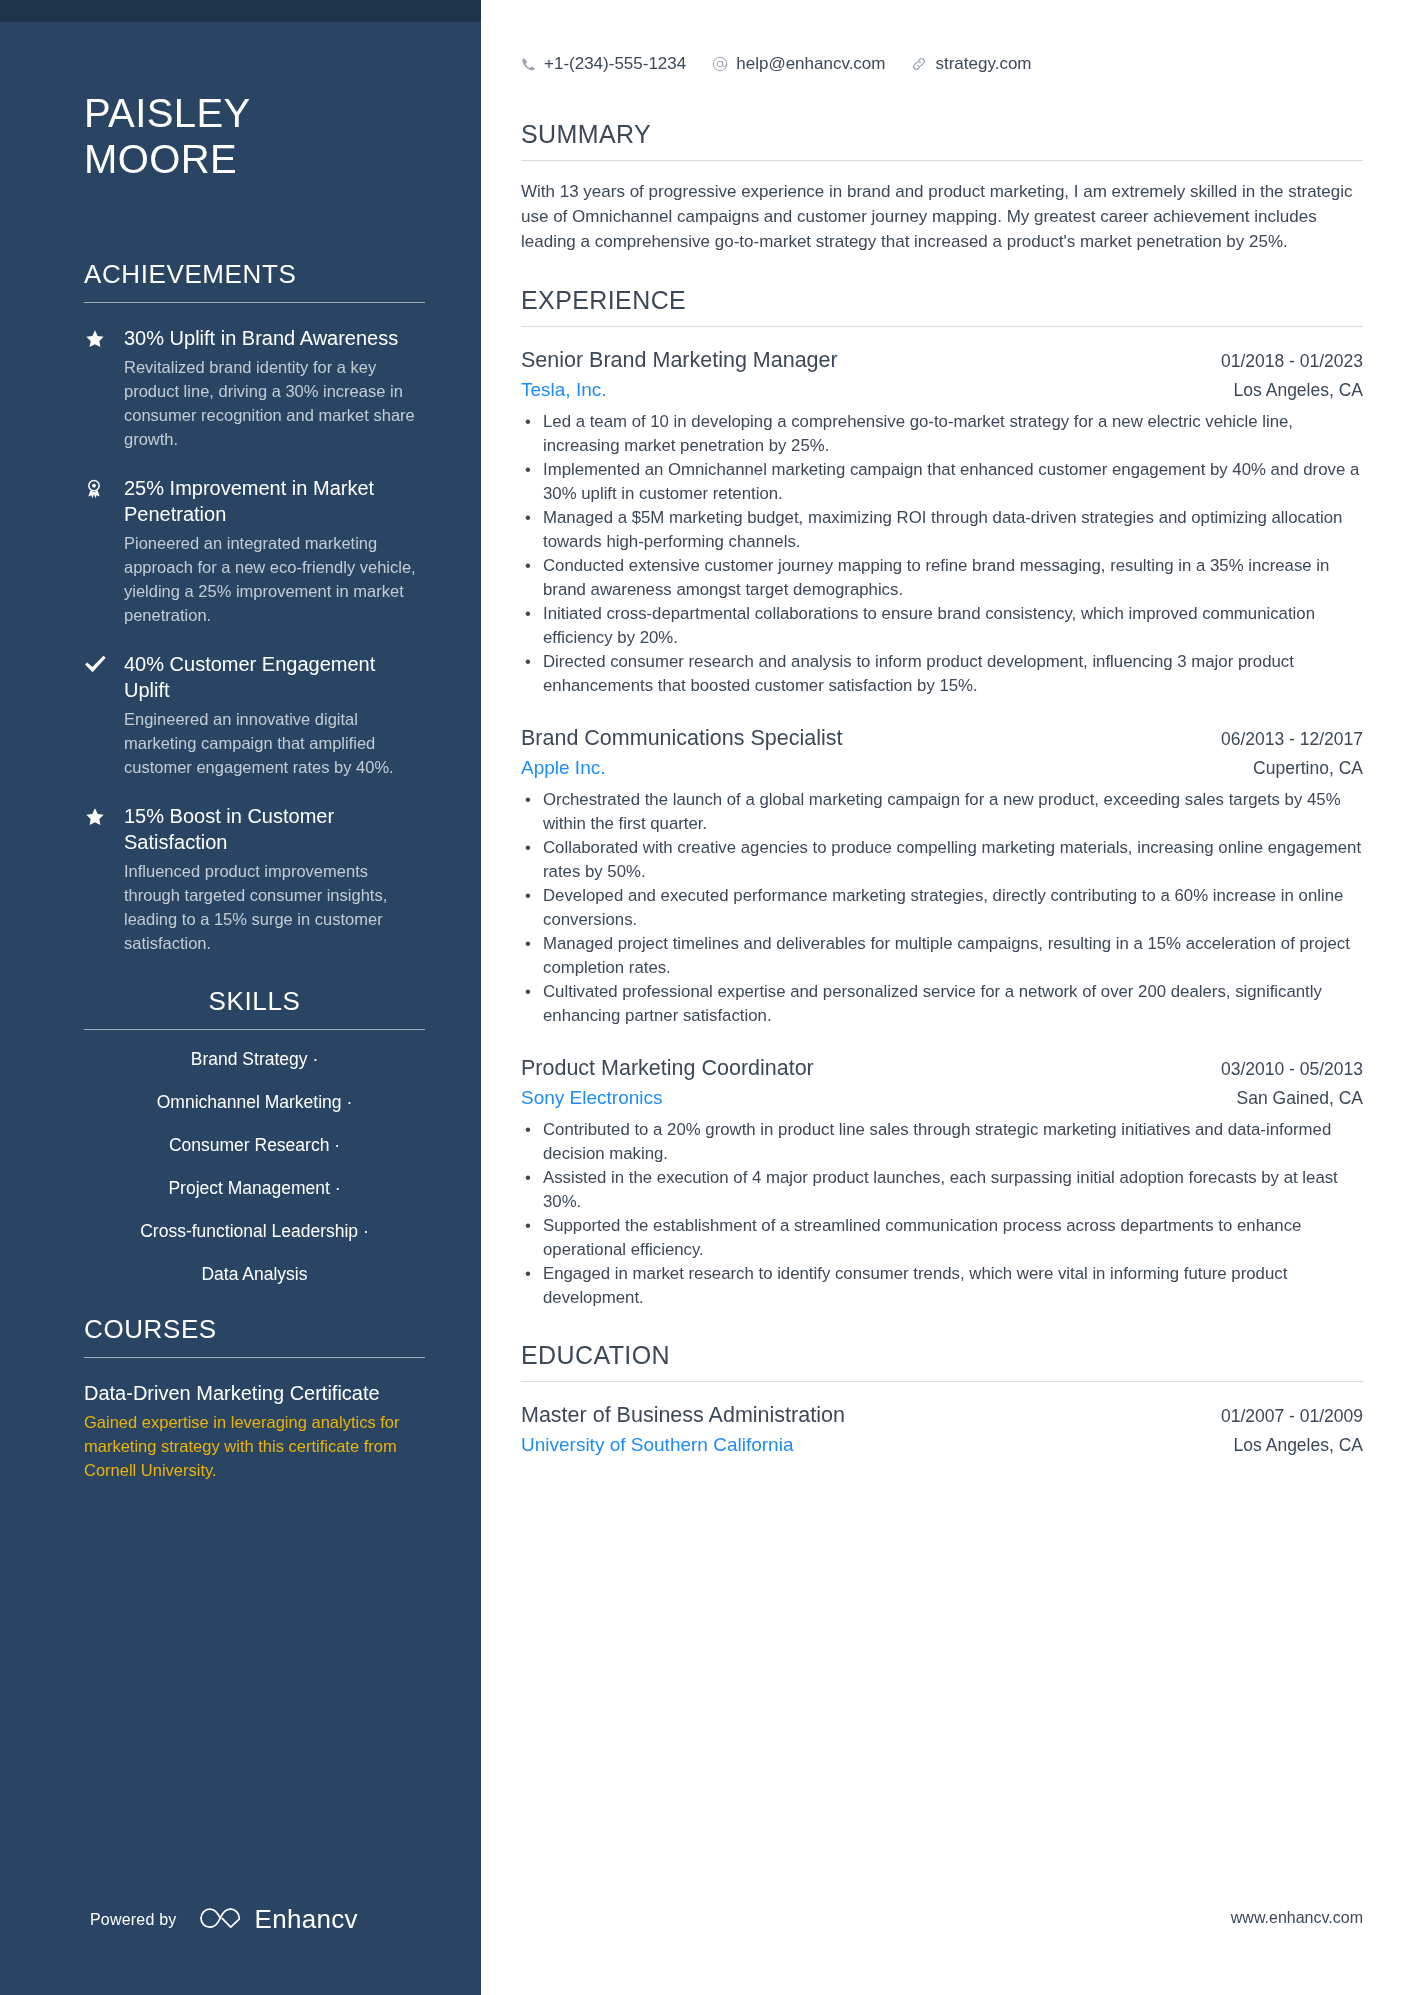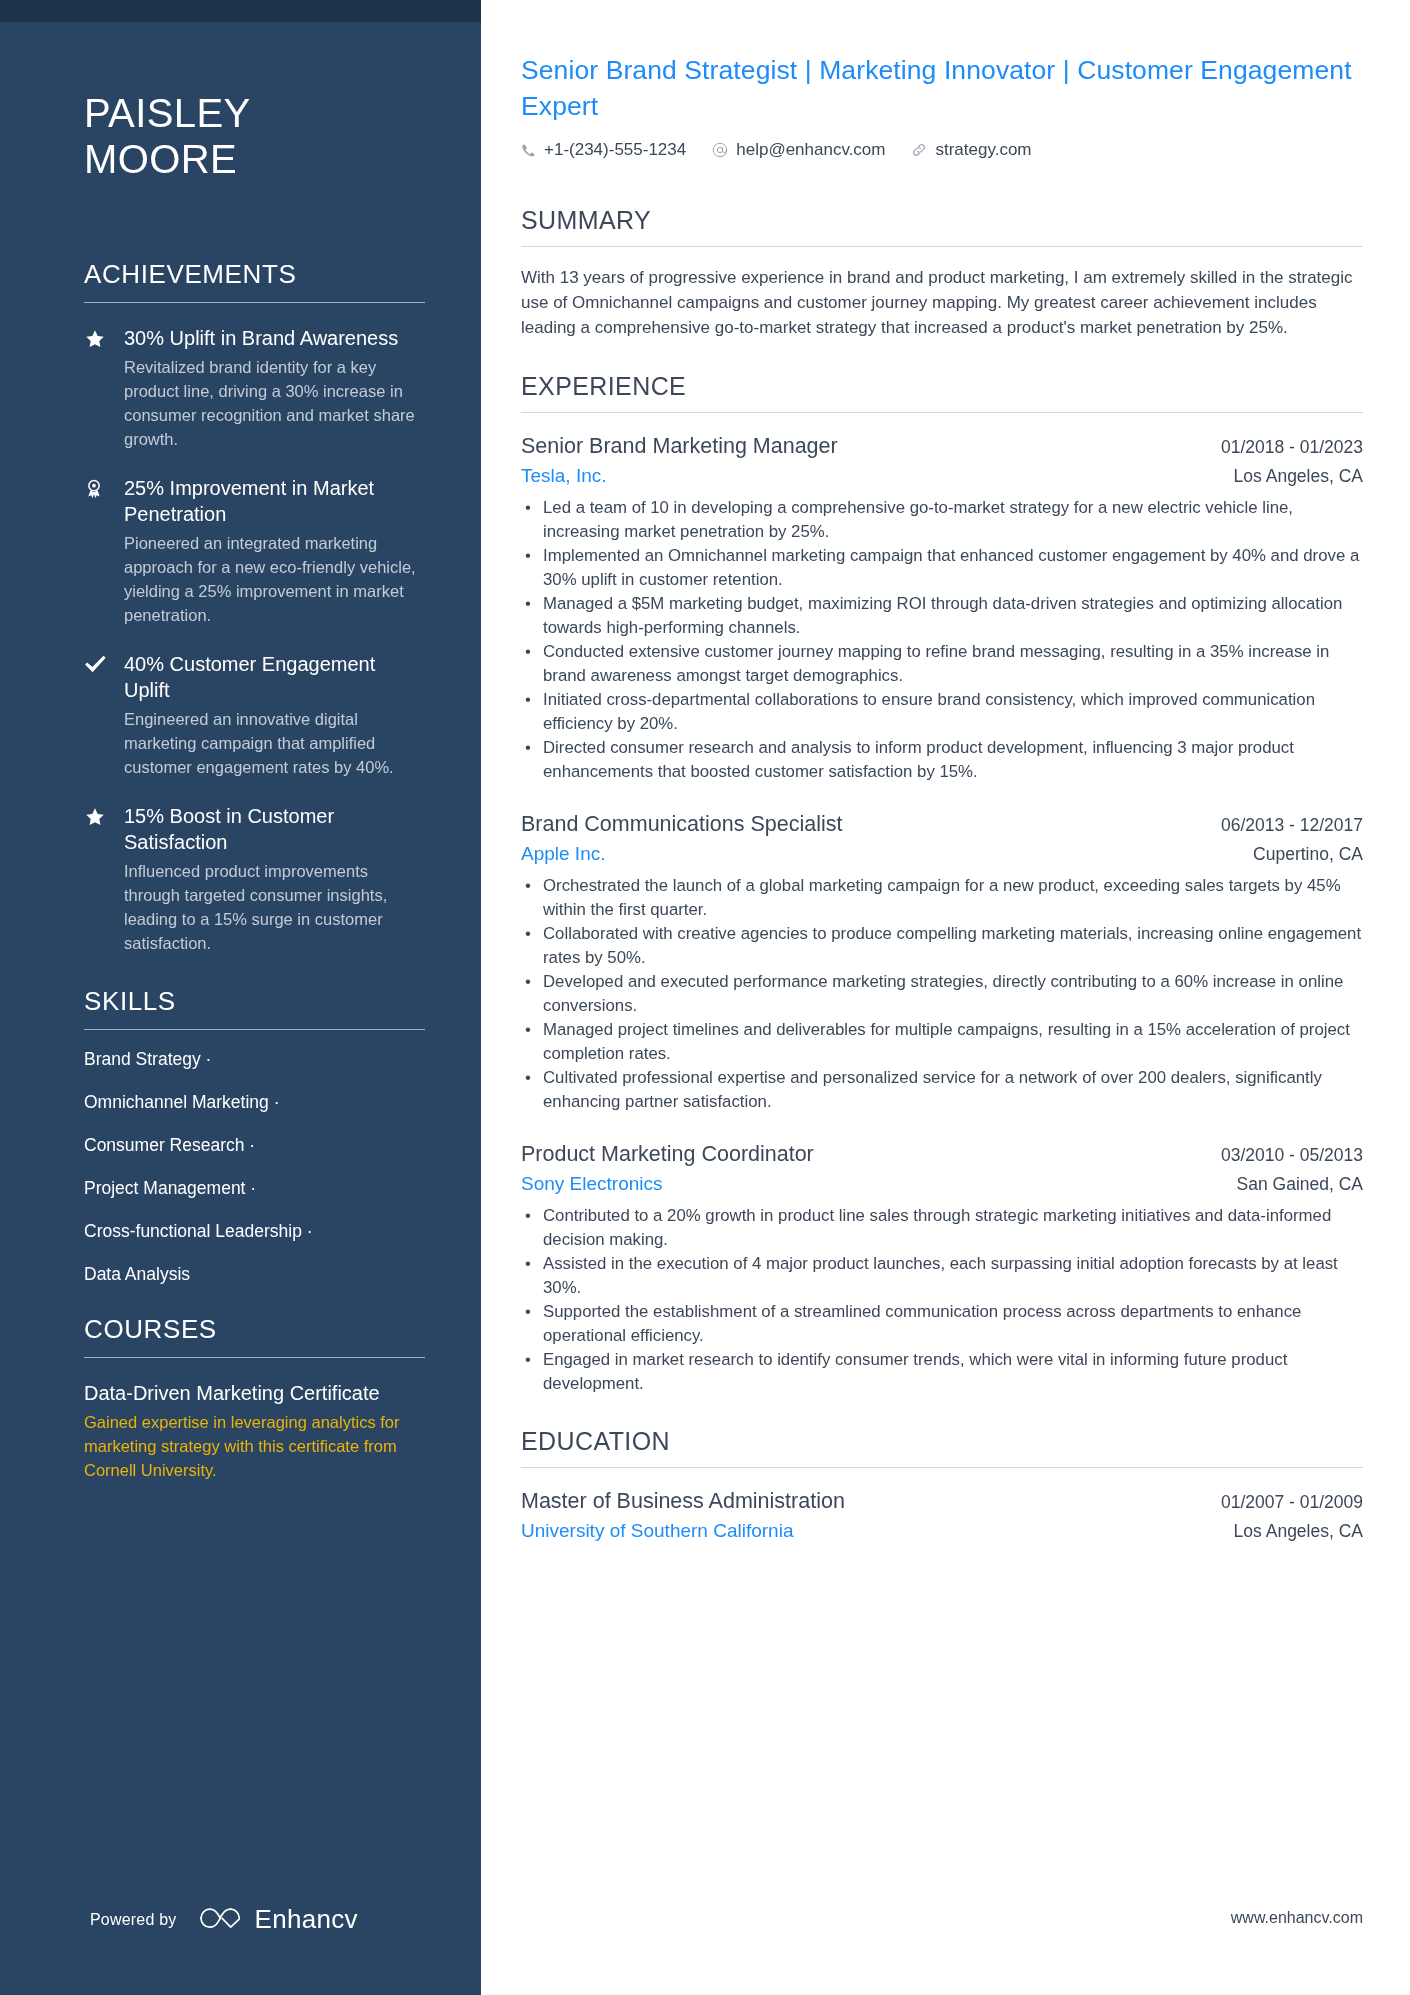--- a/index.html
+++ b/index.html
@@ -313,21 +313,21 @@
                 <path d="M12 2.5l2.9 6.1 6.6.9-4.8 4.6 1.2 6.6L12 17.6 6.1 20.7l1.2-6.6L2.5 9.5l6.6-.9z"></path>
               </svg>
           </div>
           <div class="ach-body">
             <div class="ach-title">15% Boost in Customer Satisfaction</div>
             <div class="ach-desc">Influenced product improvements through targeted consumer insights, leading to a 15% surge in customer satisfaction.</div>
           </div>
         </div>
       </section>
 
-      <section class="side-section" style="margin-top:30px;">
+      <section class="side-section" style="margin-top:30px;text-align:center;">
         <h2 class="side-section-title">SKILLS</h2>
         <hr class="side-rule">
         <div class="skills-list">
           <div class="skill-item">Brand Strategy ·</div>
           <div class="skill-item">Omnichannel Marketing ·</div>
           <div class="skill-item">Consumer Research ·</div>
           <div class="skill-item">Project Management ·</div>
           <div class="skill-item">Cross-functional Leadership ·</div>
           <div class="skill-item">Data Analysis</div>
         </div>
@@ -354,21 +354,20 @@
             <path d="M31.6 3.2c4.7 0 8.7 3.9 8.7 9 0 .3 0 .6-.1.9L31.7 21.2 23.2 12.4" fill="none" stroke="#ffffff" stroke-width="1.7" stroke-linecap="round" stroke-linejoin="round"></path>
           </svg>
         </span>
         <span class="brand-name">Enhancv</span>
       </span>
     </div>
   </aside>
 
   <main class="main">
 
-    <h1 class="headline">Senior Brand Strategist | Marketing Innovator | Customer Engagement Expert</h1>
 
     <div class="contact-rows">
       <div class="contact-row">
         <span class="contact-item">
           <span>
             <svg width="15" height="15" viewBox="0 0 16 16" fill="#9aa4b0">
                 <path d="M3.2 1.2c-.5 0-1 .3-1.3.8-.6 1-.6 2.4-.1 3.8.6 1.7 1.7 3.4 3.2 4.9s3.2 2.6 4.9 3.2c1.4.5 2.8.5 3.8-.1.5-.3.8-.8.8-1.3 0-.3-.2-.7-.5-.9l-1.9-1.2c-.4-.3-1-.2-1.3.2l-.8.9c-.2.2-.5.3-.7.2-.7-.3-1.6-.9-2.3-1.6S5.1 8.2 4.8 7.5c-.1-.2 0-.5.2-.7l.9-.8c.4-.3.5-.9.2-1.3L4.9 2.8c-.2-.3-.6-.5-.9-.5z"></path>
               </svg>
           </span>
           <span>+1-(234)-555-1234</span>

